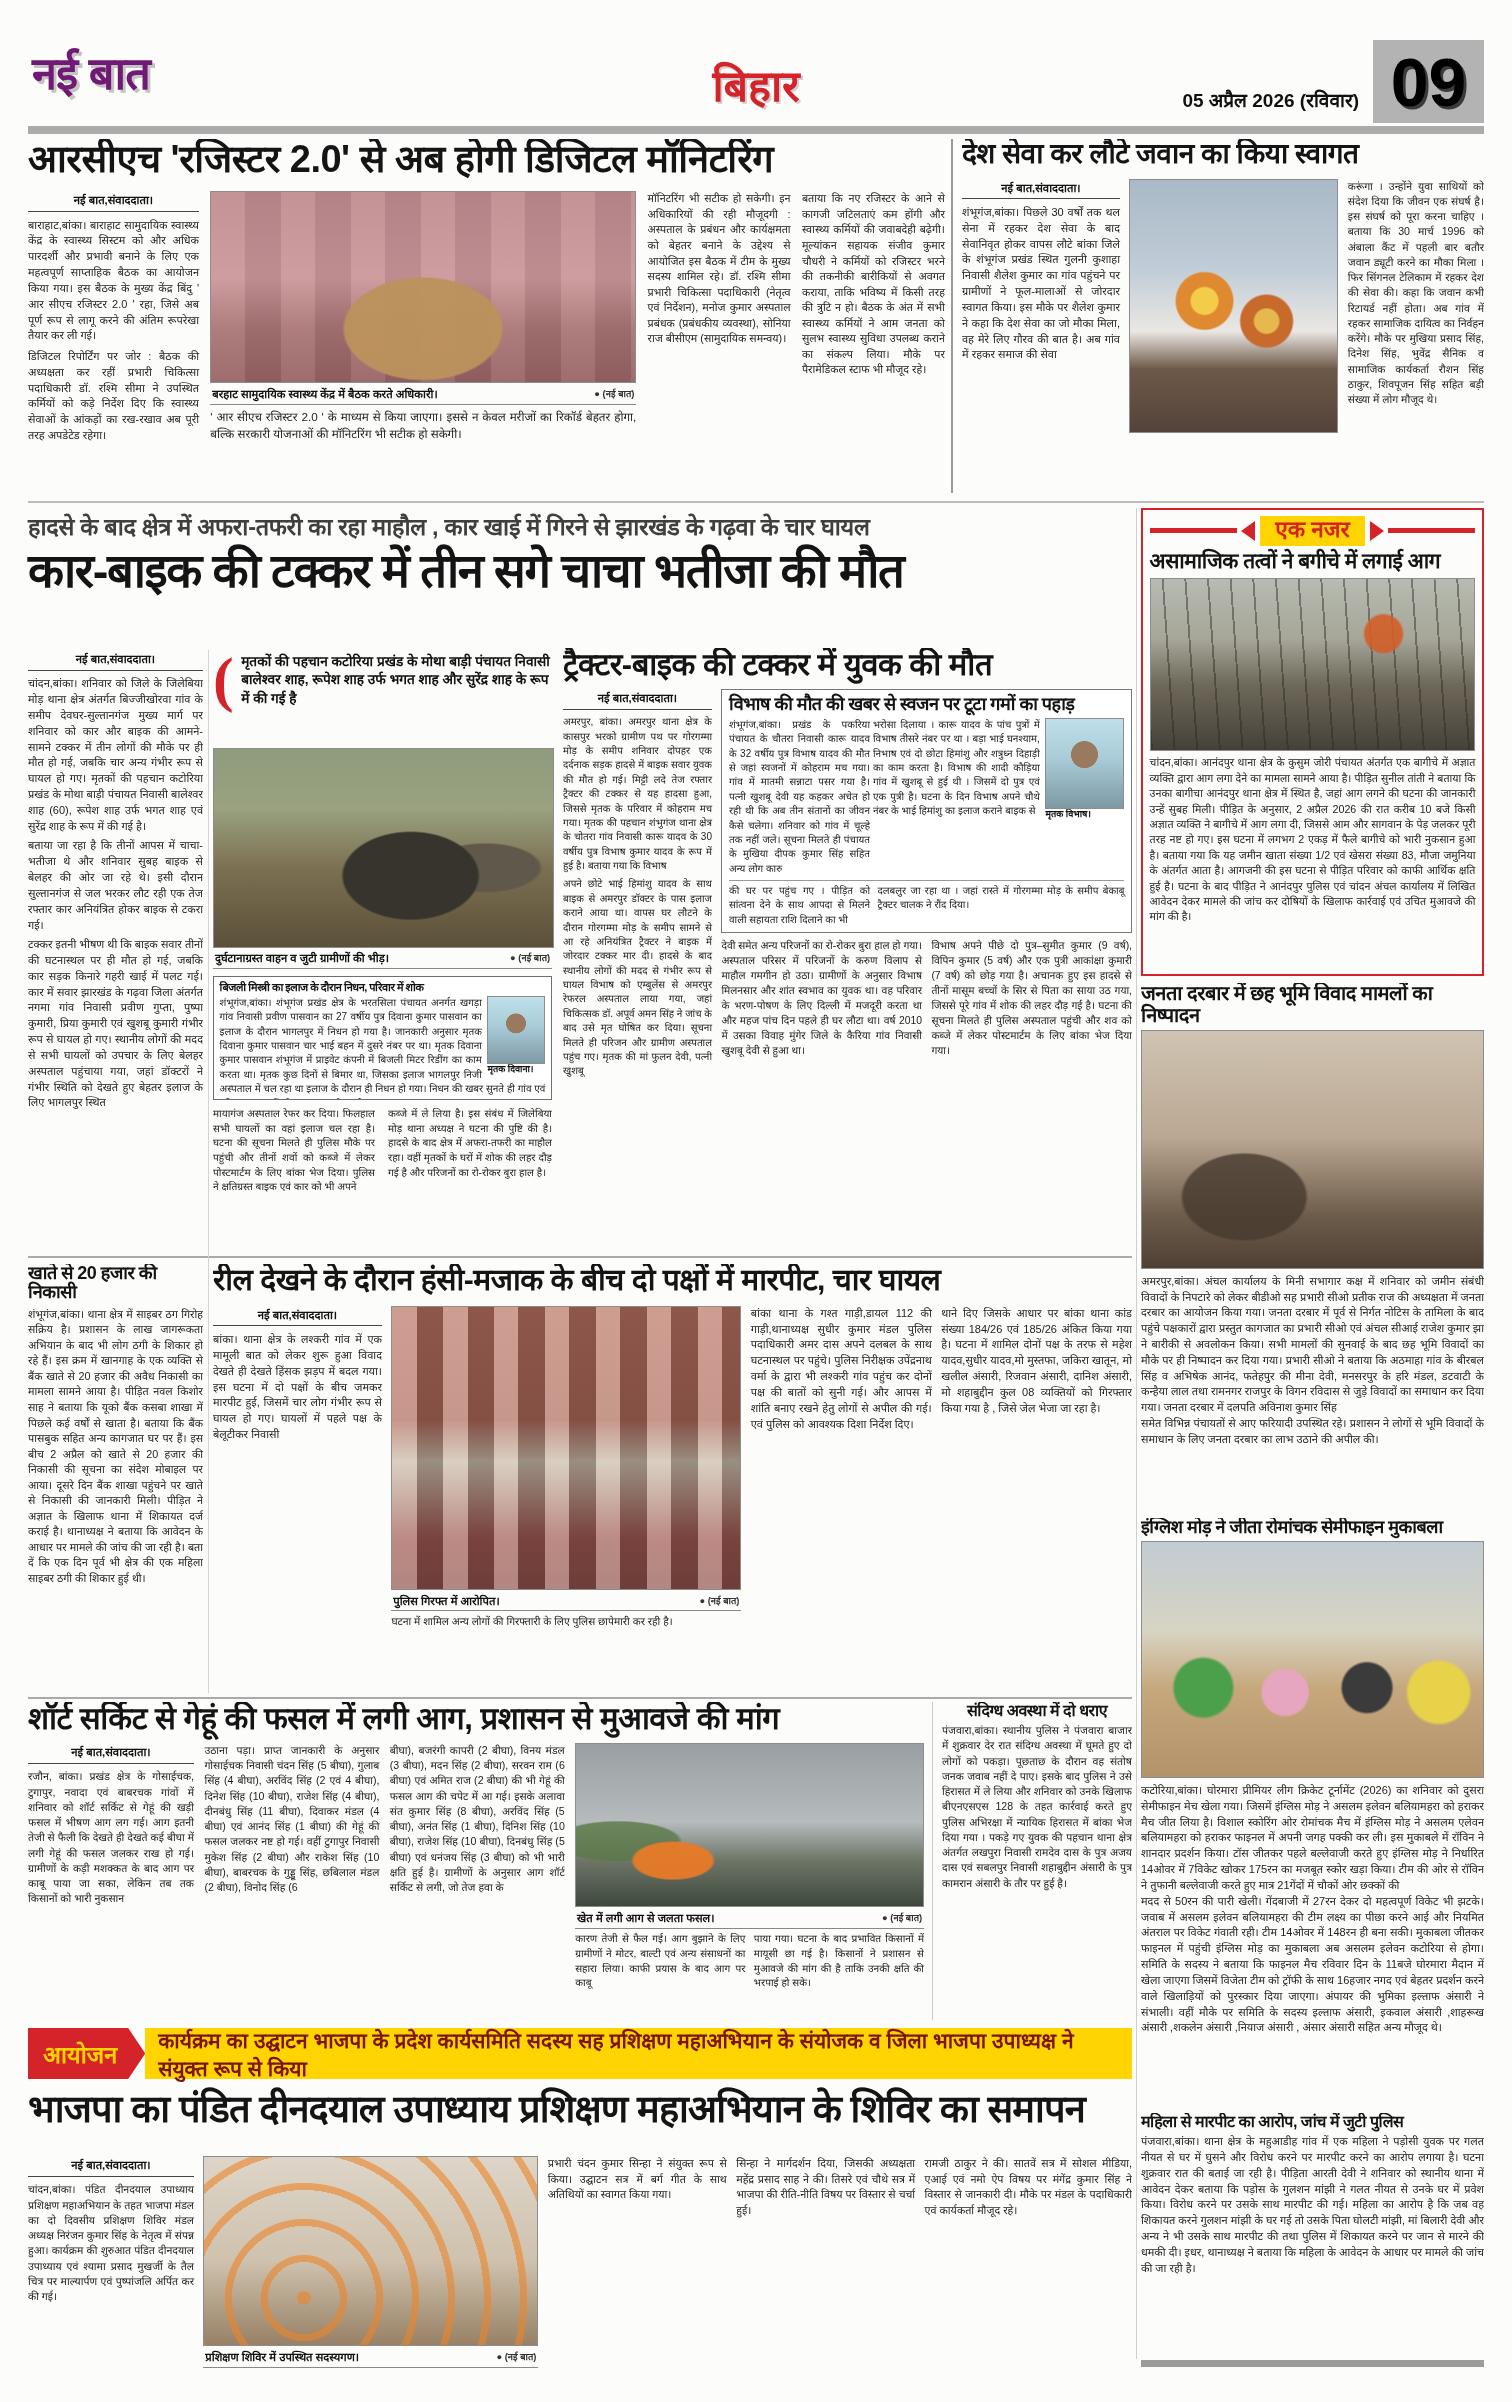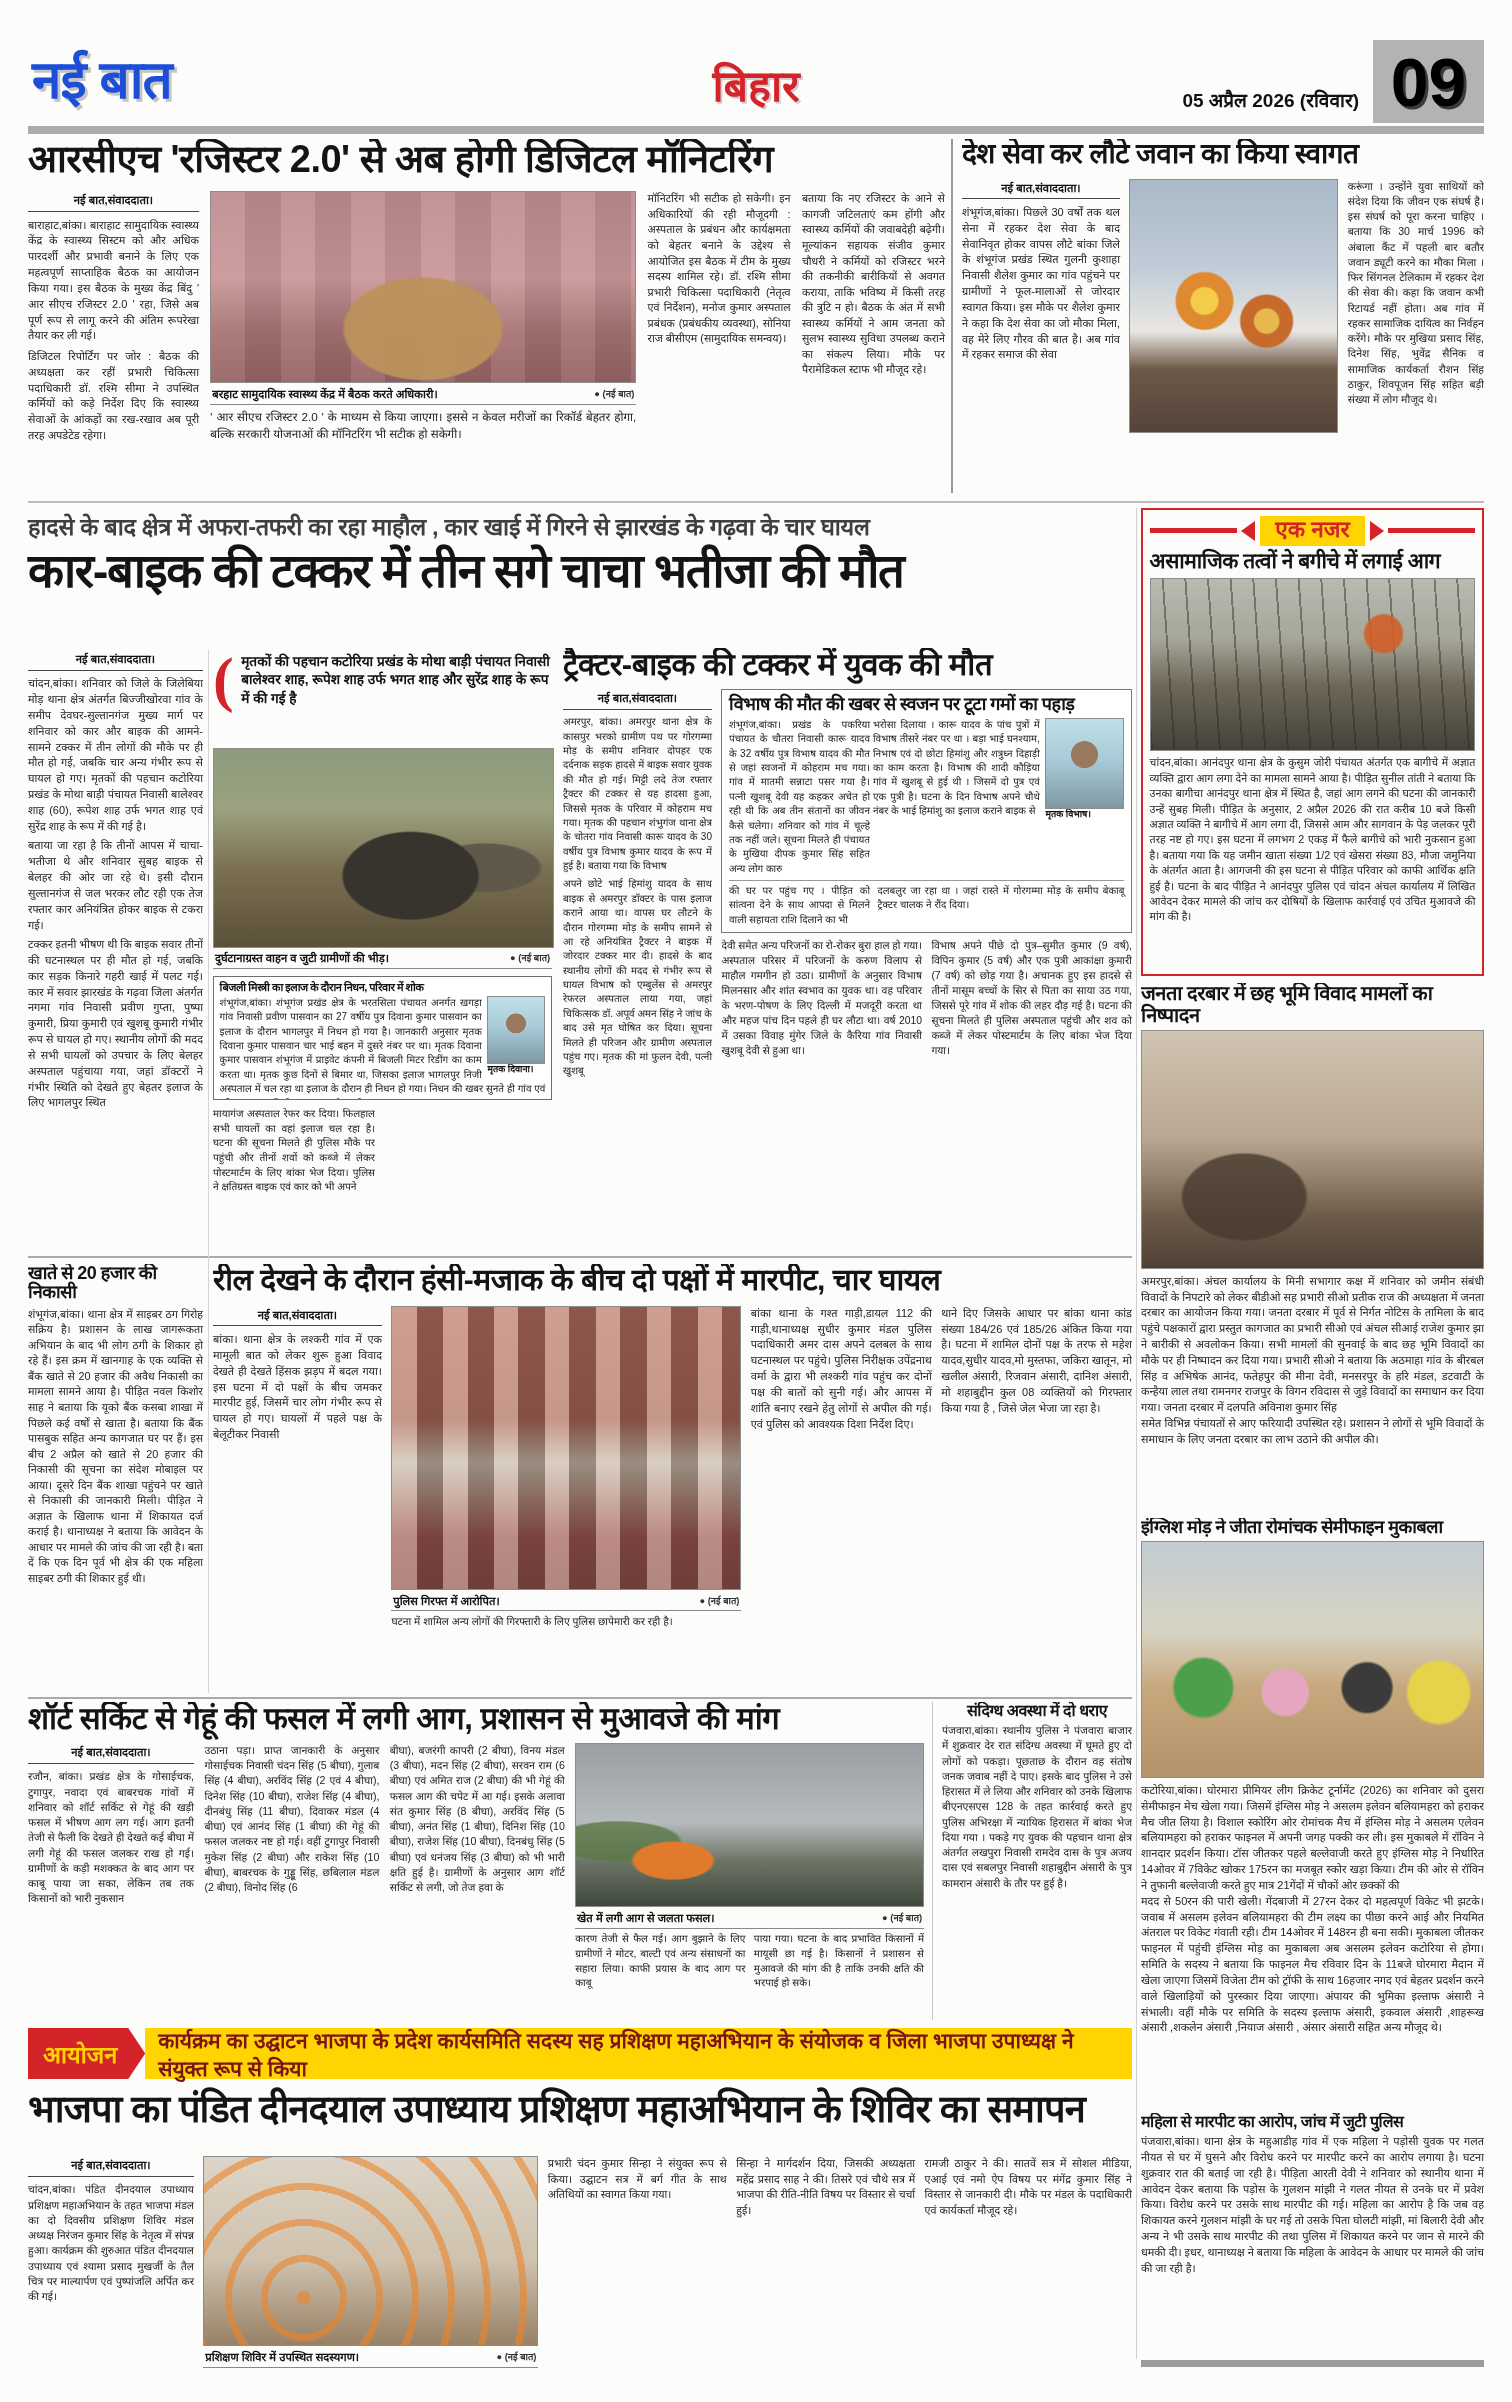--- a/index.html
+++ b/index.html
@@ -65,21 +65,21 @@
          padding:0 28px 0 15px;clip-path:polygon(0 0,calc(100% - 17px) 0,100% 50%,calc(100% - 17px) 100%,0 100%);}
   .strip{flex:1;background:#ffd400;color:#7c1414;font-weight:800;font-size:21px;display:flex;align-items:center;padding:0 13px;}
   .subbox{border:1.9px solid #777;padding:4.7px 6.6px;background:#fff;}
   .pcapt{font-weight:700;font-size:9.2px;color:#111;line-height:1.15;}
 </style>
 </head>
 <body>
 
 <div class="page">
 
-  <div class="abs" style="left:32px;top:41px;font-size:53px;font-weight:900;color:#1d4ed8;text-shadow:2.8px 2.8px 0 #c4c4c4;letter-spacing:-0.9px;">नई बात</div>
+  <div class="abs" style="left:32px;top:41px;font-size:45px;font-weight:900;color:#701a75;text-shadow:2.8px 2.8px 0 #c4c4c4;letter-spacing:-0.9px;">नई बात</div>
   <div class="abs" style="left:0;right:0;top:55px;text-align:center;font-size:43px;font-weight:900;color:#d5232a;text-shadow:1.9px 1.9px 0 #cfcfcf;">बिहार</div>
   <div class="abs" style="right:153px;top:87px;font-size:19px;font-weight:700;color:#111;">05 अप्रैल 2026 (रविवार)</div>
   <div class="abs" style="right:28px;top:40px;width:111px;height:83px;background:#b3b3b3;display:flex;align-items:center;justify-content:center;font-size:68px;font-weight:900;color:#000000;text-shadow:2.8px 2.8px 0 #3a3a3a;">09</div>
   <div class="abs rule" style="left:28px;top:126px;width:1456px;height:7.5px;"></div>
 
   <div class="abs" style="left:28px;top:139px;width:918px;height:356px;overflow:hidden;">
     <div class="hl" style="font-size:38px;">आरसीएच 'रजिस्टर 2.0' से अब होगी डिजिटल मॉनिटरिंग</div>
     <div style="display:flex;gap:11.3px;margin-top:11.3px;height:282px;overflow:hidden;">
       <div style="width:171px;flex:none;">
         <div class="byline">नई बात,संवाददाता।</div>
@@ -184,20 +184,23 @@
       <div style="float:right;width:58px;margin:0 0 1.9px 5.6px;">
         <div class="ph ph-portrait" style="height:66px;"></div>
         <div class="pcapt">मृतक दिवाना।</div>
       </div>
       <div class="bodytext fs106">शंभूगंज,बांका। शंभूगंज प्रखंड क्षेत्र के भरतसिला पंचायत अनर्गत खगड़ा गांव निवासी प्रवीण पासवान का 27 वर्षीय पुत्र दिवाना कुमार पासवान का इलाज के दौरान भागलपुर में निधन हो गया है। जानकारी अनुसार मृतक दिवाना कुमार पासवान चार भाई बहन में दुसरे नंबर पर था। मृतक दिवाना कुमार पासवान शंभूगंज में प्राइवेट कंपनी में बिजली मिटर रिडींग का काम करता था। मृतक कुछ दिनों से बिमार था, जिसका इलाज भागलपुर निजी अस्पताल में चल रहा था इलाज के दौरान ही निधन हो गया। निधन की खबर सुनते ही गांव एवं परिवार समाज में शोक का लहर दौड़ पड़ी।</div>
     </div>
   </div>
 
   <div class="abs" style="left:213px;top:1107px;width:162px;height:143px;overflow:hidden;">
     <div class="bodytext fs108">मायागंज अस्पताल रेफर कर दिया। फिलहाल सभी घायलों का वहां इलाज चल रहा है। घटना की सूचना मिलते ही पुलिस मौके पर पहुंची और तीनों शवों को कब्जे में लेकर पोस्टमार्टम के लिए बांका भेज दिया। पुलिस ने क्षतिग्रस्त बाइक एवं कार को भी अपने</div>
+  </div>
+  <div class="abs" style="left:388px;top:1107px;width:164px;height:143px;overflow:hidden;">
+    <div class="bodytext fs108">कब्जे में ले लिया है। इस संबंध में जिलेबिया मोड़ थाना अध्यक्ष ने घटना की पुष्टि की है। हादसे के बाद क्षेत्र में अफरा-तफरी का माहौल रहा। वहीं मृतकों के घरों में शोक की लहर दौड़ गई है और परिजनों का रो-रोकर बुरा हाल है।</div>
   </div>
 
   <div class="abs" style="left:563px;top:648px;width:569px;height:606px;overflow:hidden;">
     <div class="hl" style="font-size:31px;">ट्रैक्टर-बाइक की टक्कर में युवक की मौत</div>
     <div style="display:flex;gap:9.4px;margin-top:7.5px;height:554px;overflow:hidden;">
       <div style="width:149px;flex:none;">
         <div class="byline">नई बात,संवाददाता।</div>
         <div class="bodytext fs105">अमरपुर, बांका। अमरपुर थाना क्षेत्र के कासपुर भरको ग्रामीण पथ पर गोरगम्मा मोड़ के समीप शनिवार दोपहर एक दर्दनाक सड़क हादसे में बाइक सवार युवक की मौत हो गई। मिट्टी लदे तेज रफ्तार ट्रैक्टर की टक्कर से यह हादसा हुआ, जिससे मृतक के परिवार में कोहराम मच गया। मृतक की पहचान शंभुगंज थाना क्षेत्र के चोतरा गांव निवासी कारू यादव के 30 वर्षीय पुत्र विभाष कुमार यादव के रूप में हुई है। बताया गया कि विभाष</div>
         <div class="bodytext fs105" style="margin-top:3.8px;">अपने छोटे भाई हिमांशु यादव के साथ बाइक से अमरपुर डॉक्टर के पास इलाज कराने आया था। वापस घर लौटने के दौरान गोरगम्मा मोड़ के समीप सामने से आ रहे अनियंत्रित ट्रैक्टर ने बाइक में जोरदार टक्कर मार दी। हादसे के बाद स्थानीय लोगों की मदद से गंभीर रूप से घायल विभाष को एम्बुलेंस से अमरपुर रेफरल अस्पताल लाया गया, जहां चिकित्सक डॉ. अपूर्व अमन सिंह ने जांच के बाद उसे मृत घोषित कर दिया। सूचना मिलते ही परिजन और ग्रामीण अस्पताल पहुंच गए। मृतक की मां फुलन देवी, पत्नी खुशबू</div>
       </div>

